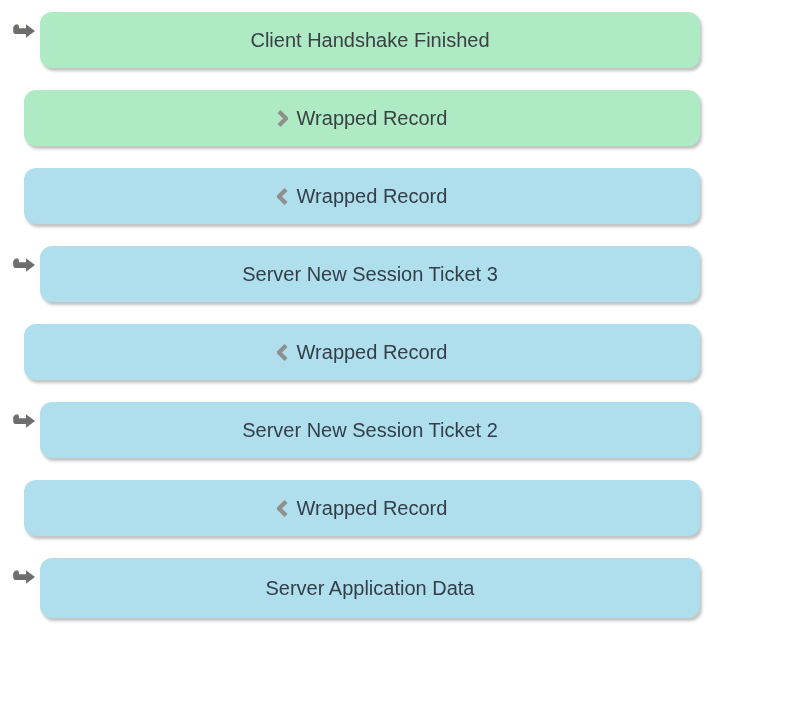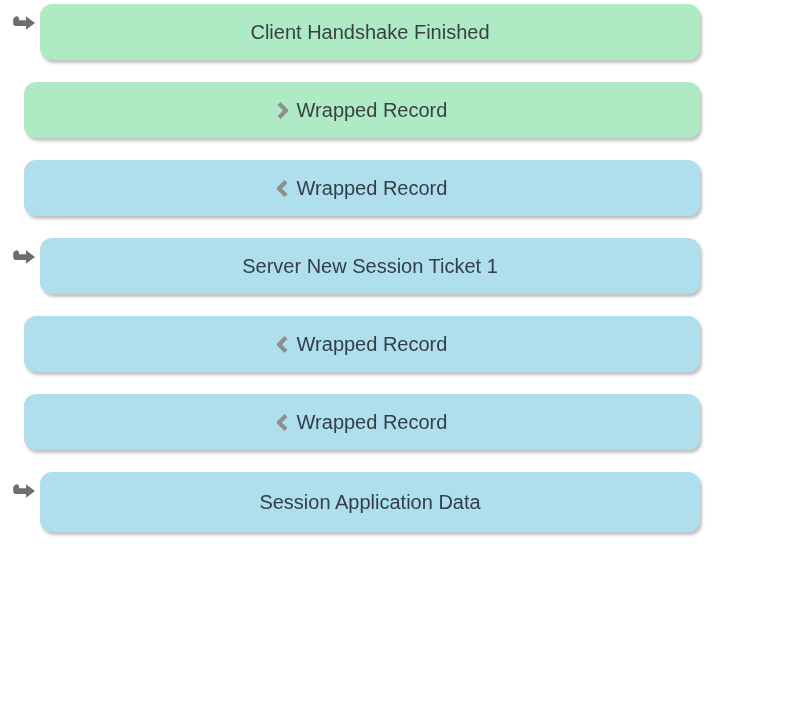--- a/index.html
+++ b/index.html
@@ -7,21 +7,21 @@
     padding: 0;
     width: 800px;
     height: 706px;
     background: #ffffff;
     overflow: hidden;
     font-family: "Liberation Sans", sans-serif;
   }
   .diagram {
     position: relative;
     width: 708px;
-    padding-top: 4px;
+    padding-top: 12px;
     box-sizing: border-box;
   }
   .row {
     position: relative;
     height: 56px;
     margin-bottom: 22px;
   }
   .row:last-child {
     height: 60px;
     margin-bottom: 0;
@@ -94,46 +94,55 @@
       <span class="label">Wrapped Record</span>
     </div>
   </div>
 
   <div class="row with-arrow">
     <svg class="send-arrow" viewBox="0 0 26 20">
       <path d="M3.5 7.5 Q3.5 3.5 6.5 3.2 Q8.8 3 8.8 5 L8.8 9 L4.5 9 Z" fill="#87775a"></path>
       <path d="M3.2 7 Q3.2 4.6 5.6 4.4 L7.6 4.4 Q8.8 4.5 8.8 6 L8.8 7.2 L16 7.2 L16 3.2 L25 10 L16 16.8 L16 13 L5.6 13 Q3.2 13 3.2 10 Z" fill="#6e6e6e"></path>
     </svg>
     <div class="record server">
-      <span class="label">Server New Session Ticket 1</span>
+      <span class="label">Server New Session Ticket 3</span>
     </div>
   </div>
-
-  <div class="row no-arrow">
-    <div class="record server">
-      <svg class="chev" viewBox="0 0 11 17">
-        <path d="M9 1.5 L2 8.5 L9 15.5" fill="none" stroke="#8f8f8f" stroke-width="4.2"></path>
-      </svg>
-      <span class="label">Wrapped Record</span>
-    </div>
-  </div>
-
 
   <div class="row no-arrow">
     <div class="record server">
       <svg class="chev" viewBox="0 0 11 17">
         <path d="M9 1.5 L2 8.5 L9 15.5" fill="none" stroke="#8f8f8f" stroke-width="4.2"></path>
       </svg>
       <span class="label">Wrapped Record</span>
     </div>
   </div>
 
   <div class="row with-arrow">
     <svg class="send-arrow" viewBox="0 0 26 20">
       <path d="M3.5 7.5 Q3.5 3.5 6.5 3.2 Q8.8 3 8.8 5 L8.8 9 L4.5 9 Z" fill="#87775a"></path>
       <path d="M3.2 7 Q3.2 4.6 5.6 4.4 L7.6 4.4 Q8.8 4.5 8.8 6 L8.8 7.2 L16 7.2 L16 3.2 L25 10 L16 16.8 L16 13 L5.6 13 Q3.2 13 3.2 10 Z" fill="#6e6e6e"></path>
     </svg>
     <div class="record server">
-      <span class="label">Session Application Data</span>
+      <span class="label">Server New Session Ticket 2</span>
+    </div>
+  </div>
+
+  <div class="row no-arrow">
+    <div class="record server">
+      <svg class="chev" viewBox="0 0 11 17">
+        <path d="M9 1.5 L2 8.5 L9 15.5" fill="none" stroke="#8f8f8f" stroke-width="4.2"></path>
+      </svg>
+      <span class="label">Wrapped Record</span>
+    </div>
+  </div>
+
+  <div class="row with-arrow">
+    <svg class="send-arrow" viewBox="0 0 26 20">
+      <path d="M3.5 7.5 Q3.5 3.5 6.5 3.2 Q8.8 3 8.8 5 L8.8 9 L4.5 9 Z" fill="#87775a"></path>
+      <path d="M3.2 7 Q3.2 4.6 5.6 4.4 L7.6 4.4 Q8.8 4.5 8.8 6 L8.8 7.2 L16 7.2 L16 3.2 L25 10 L16 16.8 L16 13 L5.6 13 Q3.2 13 3.2 10 Z" fill="#6e6e6e"></path>
+    </svg>
+    <div class="record server">
+      <span class="label">Server Application Data</span>
     </div>
   </div>
 
 </div>
 
 </body></html>

